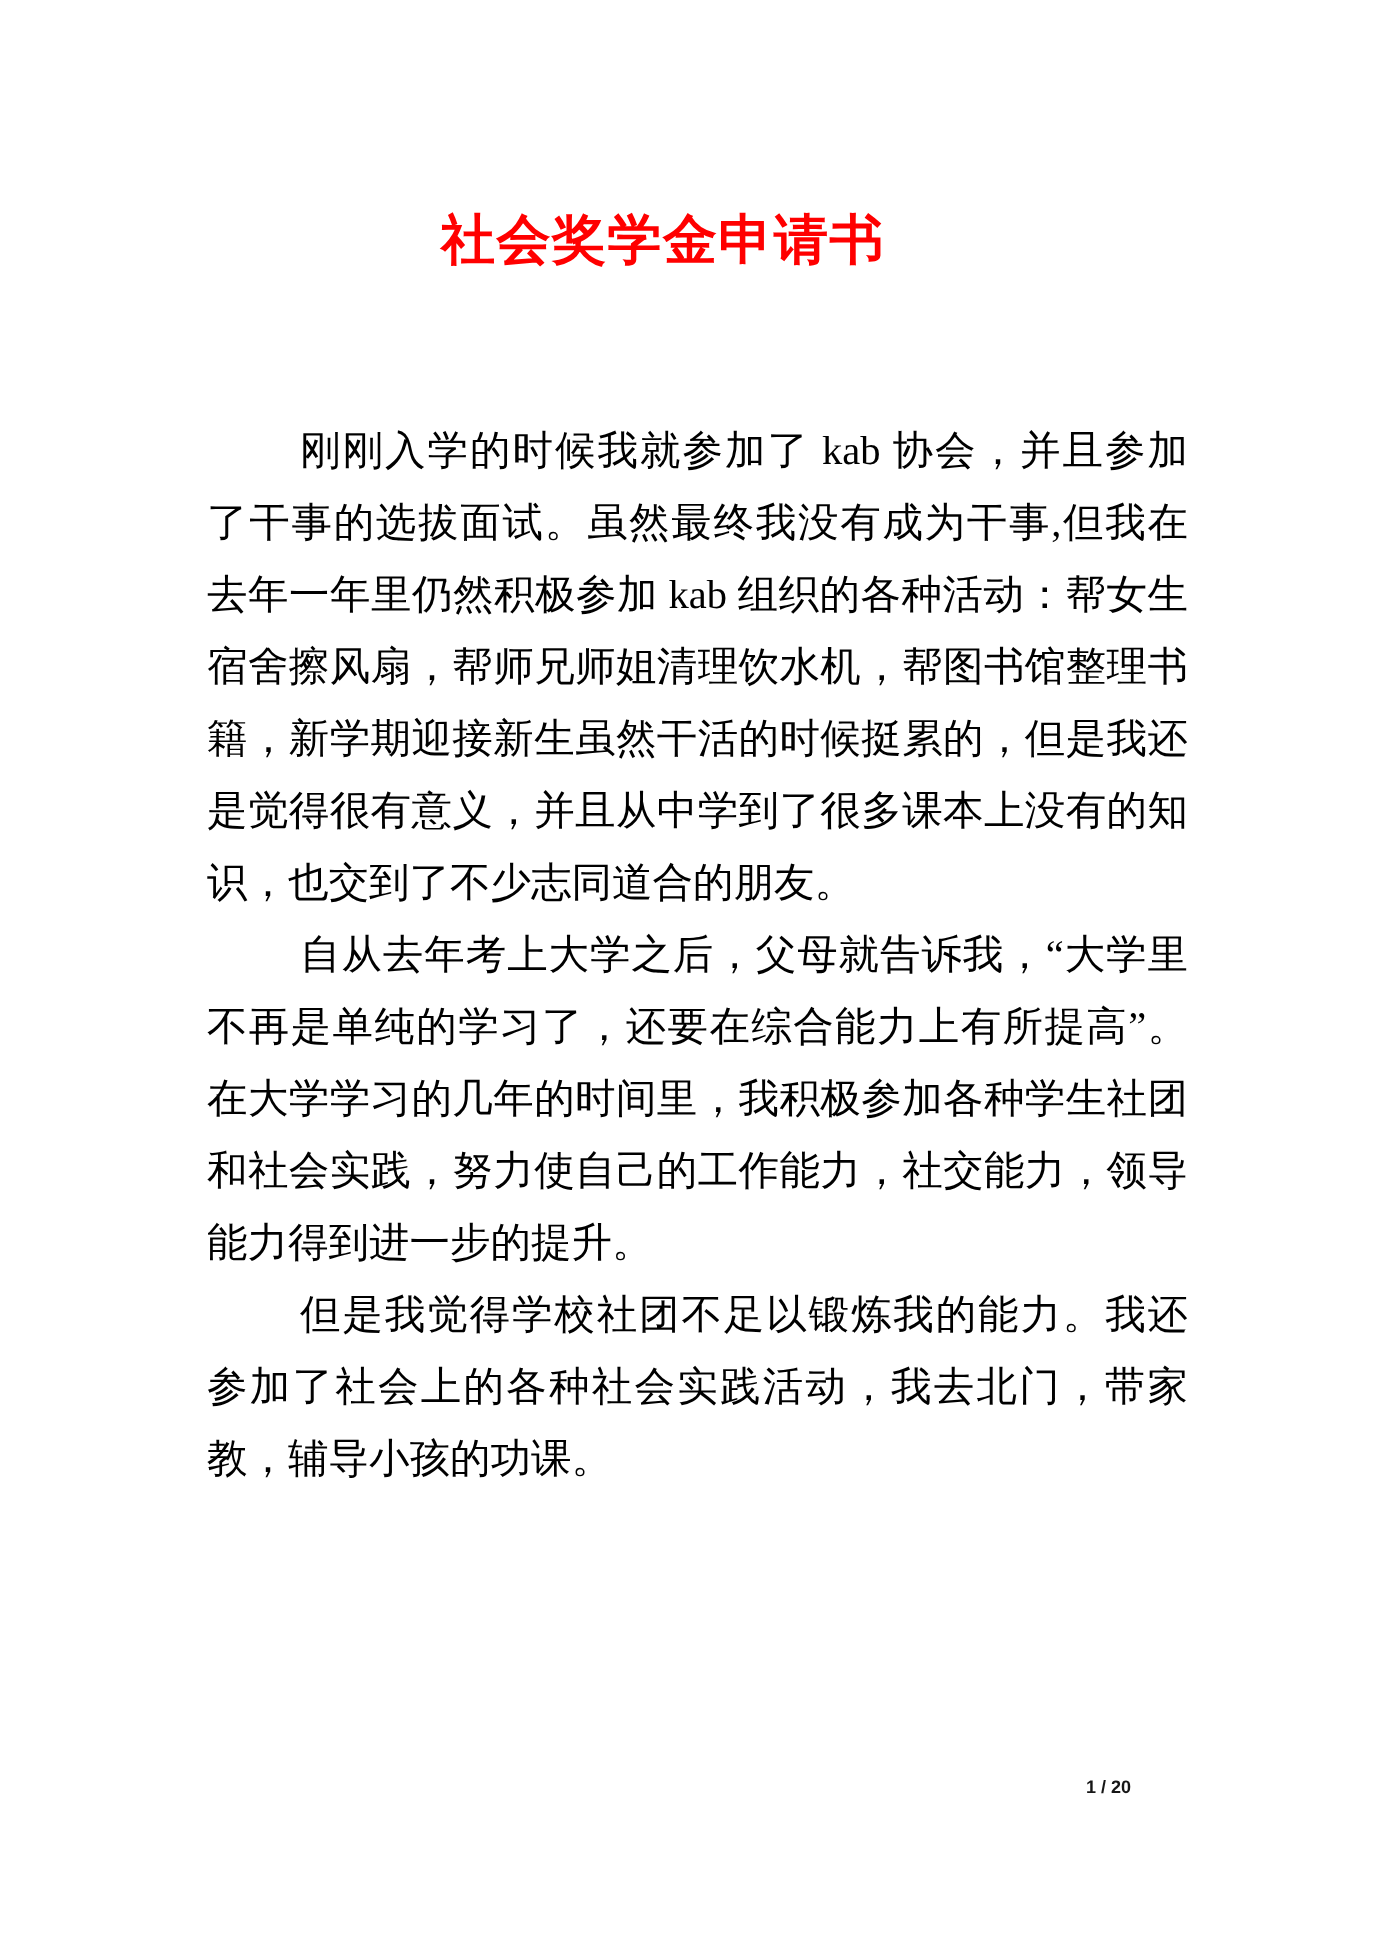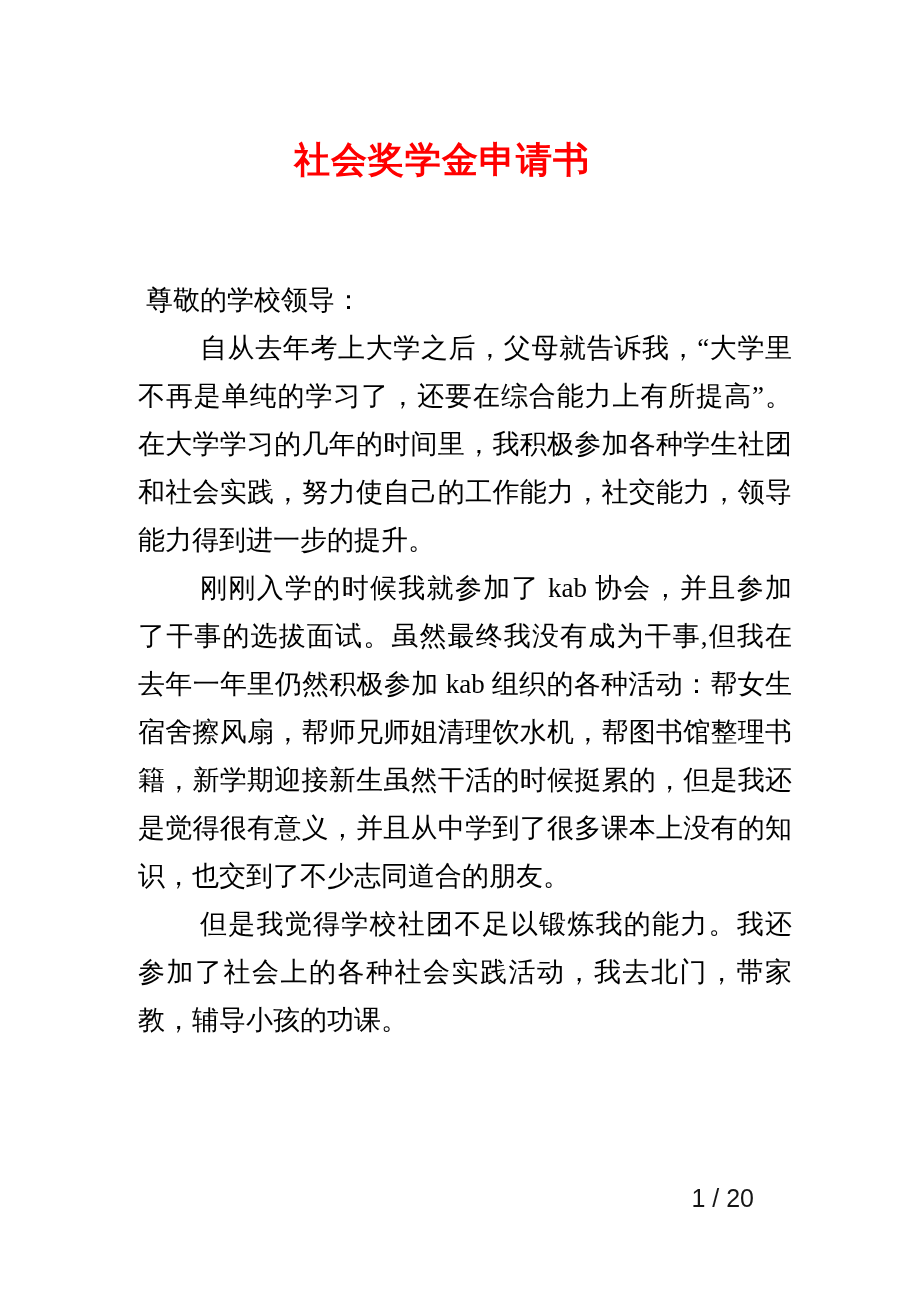--- a/index.html
+++ b/index.html
@@ -51,36 +51,35 @@
   }
   .body-para {
     margin: 0;
     text-indent: 62px;
   }
   .page-footer {
     position: absolute;
     top: 1184px;
     right: 130px;
     font-family: "Liberation Sans", "DejaVu Sans", sans-serif;
-    font-size: 25px;
-    font-weight: normal;
+    font-size: 12px;
+    font-weight: bold;
     color: #161616;
   }
 </style>
 </head>
 <body>
 
 <div class="page">
 
   <h1 class="doc-title" style="color: rgb(255, 0, 0);">社会奖学金申请书</h1>
 
   <div class="doc-body">
-    <p class="salutation">尊敬的学校领导：</p>
     <div>
+        <p class="body-para">刚刚入学的时候我就参加了 kab 协会，并且参加了干事的选拔面试。虽然最终我没有成为干事,但我在去年一年里仍然积极参加 kab 组织的各种活动：帮女生宿舍擦风扇，帮师兄师姐清理饮水机，帮图书馆整理书籍，新学期迎接新生虽然干活的时候挺累的，但是我还是觉得很有意义，并且从中学到了很多课本上没有的知识，也交到了不少志同道合的朋友。</p>
         <p class="body-para">自从去年考上大学之后，父母就告诉我，“大学里不再是单纯的学习了，还要在综合能力上有所提高”。在大学学习的几年的时间里，我积极参加各种学生社团和社会实践，努力使自己的工作能力，社交能力，领导能力得到进一步的提升。</p>
-        <p class="body-para">刚刚入学的时候我就参加了 kab 协会，并且参加了干事的选拔面试。虽然最终我没有成为干事,但我在去年一年里仍然积极参加 kab 组织的各种活动：帮女生宿舍擦风扇，帮师兄师姐清理饮水机，帮图书馆整理书籍，新学期迎接新生虽然干活的时候挺累的，但是我还是觉得很有意义，并且从中学到了很多课本上没有的知识，也交到了不少志同道合的朋友。</p>
         <p class="body-para">但是我觉得学校社团不足以锻炼我的能力。我还参加了社会上的各种社会实践活动，我去北门，带家教，辅导小孩的功课。</p>
       </div>
   </div>
 
   <div class="page-footer">1 / 20</div>
 
 </div>
 
 </body></html>

